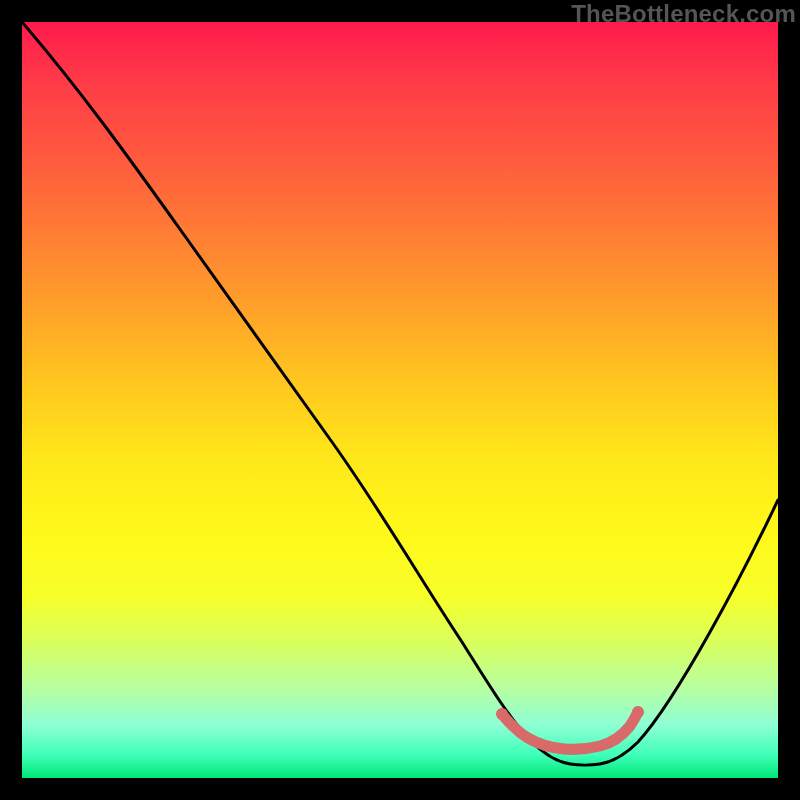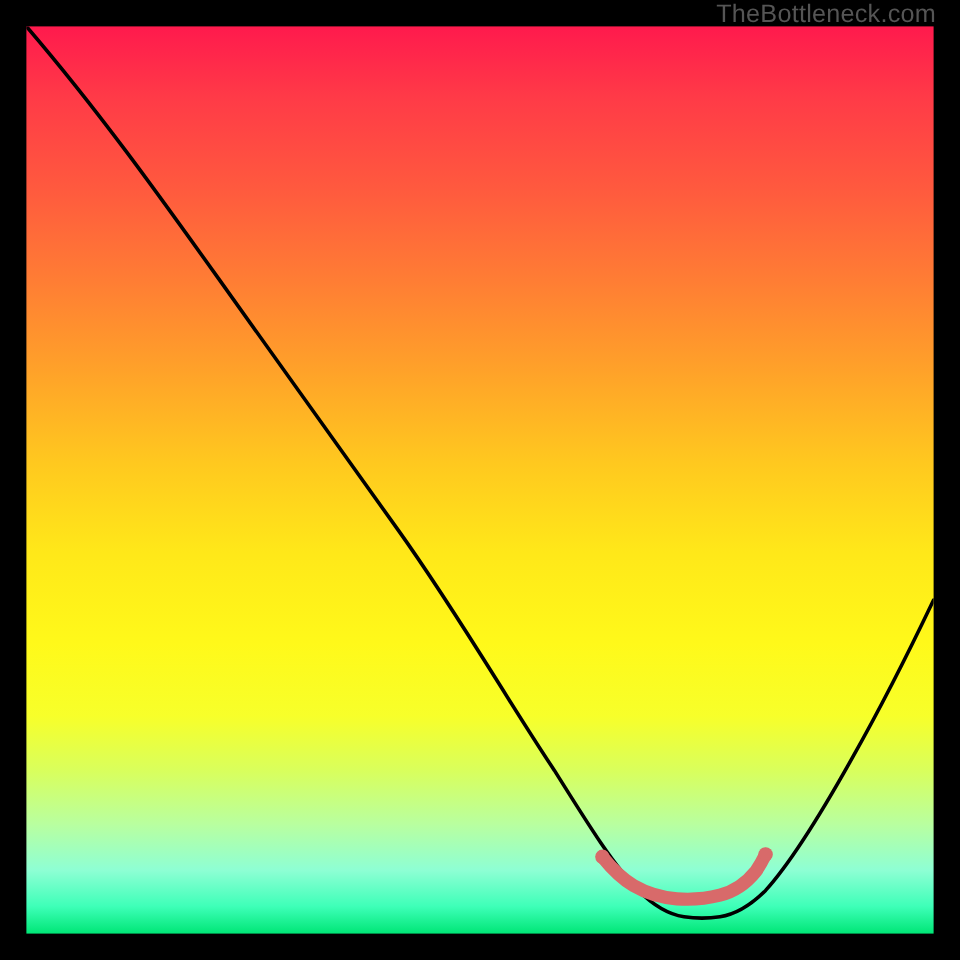--- a/index.html
+++ b/index.html
@@ -38,24 +38,24 @@
       #d9ff5c 82%,
       #b8ffa0 88%,
       #8effd4 93%,
       #3effb8 97%,
       #00e676 100%
     );
   }
   .watermark {
     position: absolute;
     top: 0px;
-    right: 20px;
+    right: 4px;
     color: #555;
-    font-size: 21px;
-    font-weight: 400;
+    font-size: 24px;
+    font-weight: 700;
     letter-spacing: 0.2px;
     z-index: 10;
   }
   svg.curve {
     position: absolute;
     left: 22px;
     top: 22px;
     width: 756px;
     height: 756px;
     z-index: 5;

